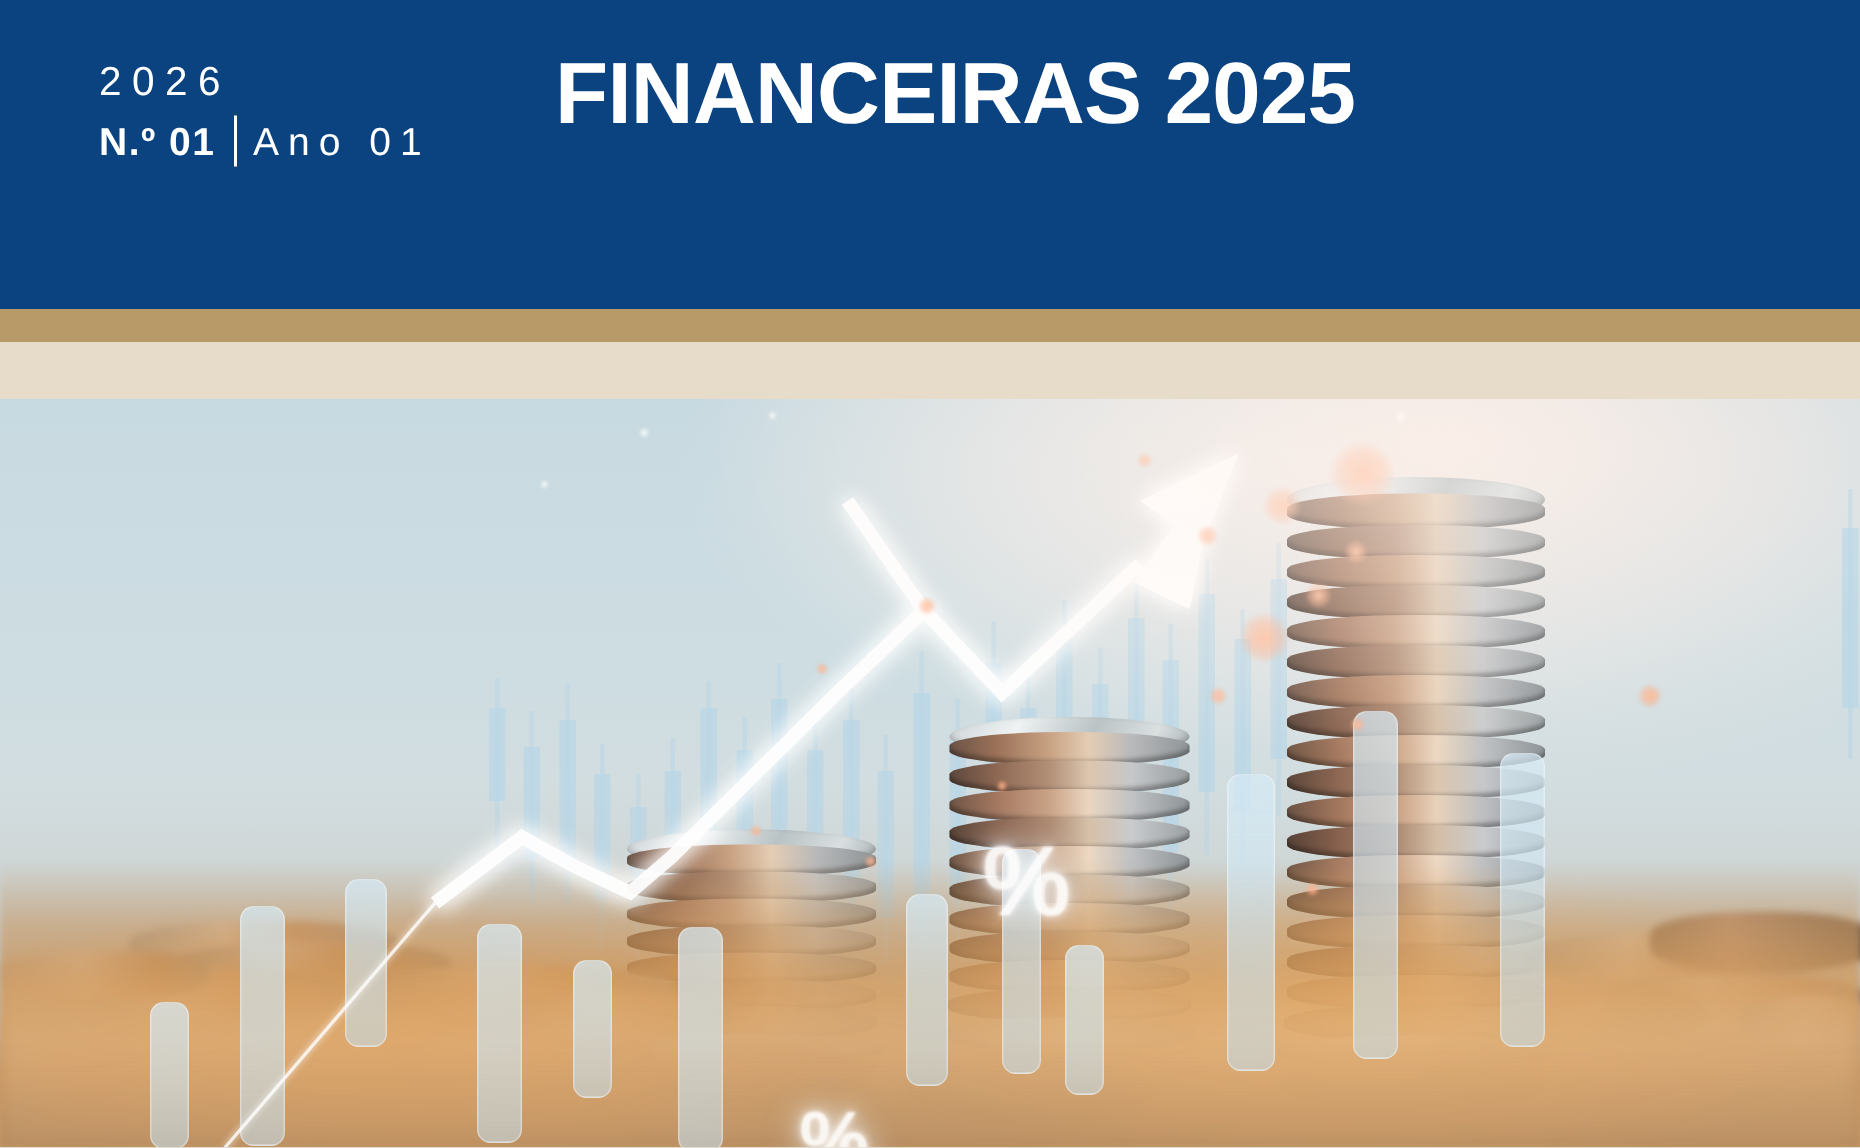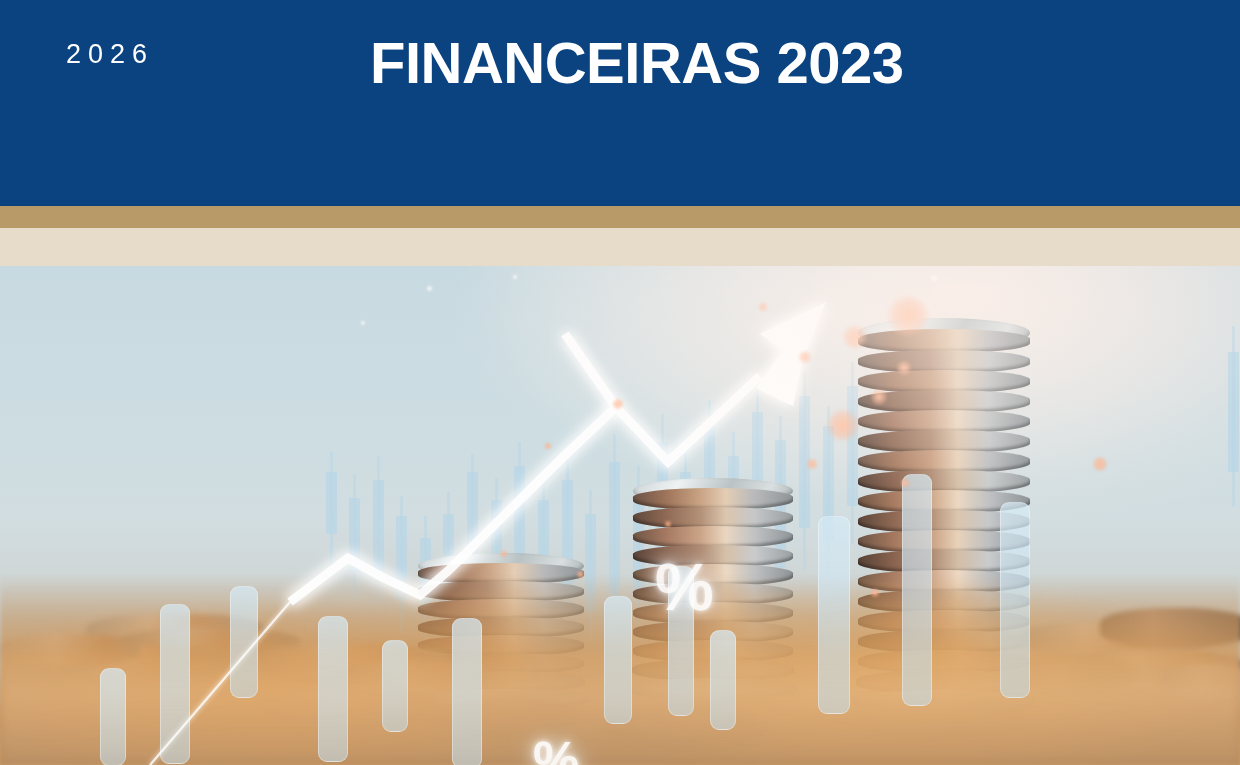--- a/index.html
+++ b/index.html
@@ -218,24 +218,29 @@
 </style>
 </head>
 <body>
 
 <div class="cover">
 
   <div class="header">
 
     <div class="issue-block">
       <span class="issue-year">2026</span>
+      <span class="issue-line">
+        <span class="issue-number">N.º 01</span>
+        <span class="issue-sep"></span>
+        <span class="issue-ano">Ano 01</span>
+      </span>
     </div>
 
     <div class="title-block">
-      <span class="title-line">FINANCEIRAS 2023</span>
+      <span class="title-line">FINANCEIRAS 2025</span>
     </div>
 
   </div>
 
   <div class="band-gold"></div>
   <div class="band-cream"></div>
 
   <div class="photo">
 
     <div class="photo-bg"></div>

